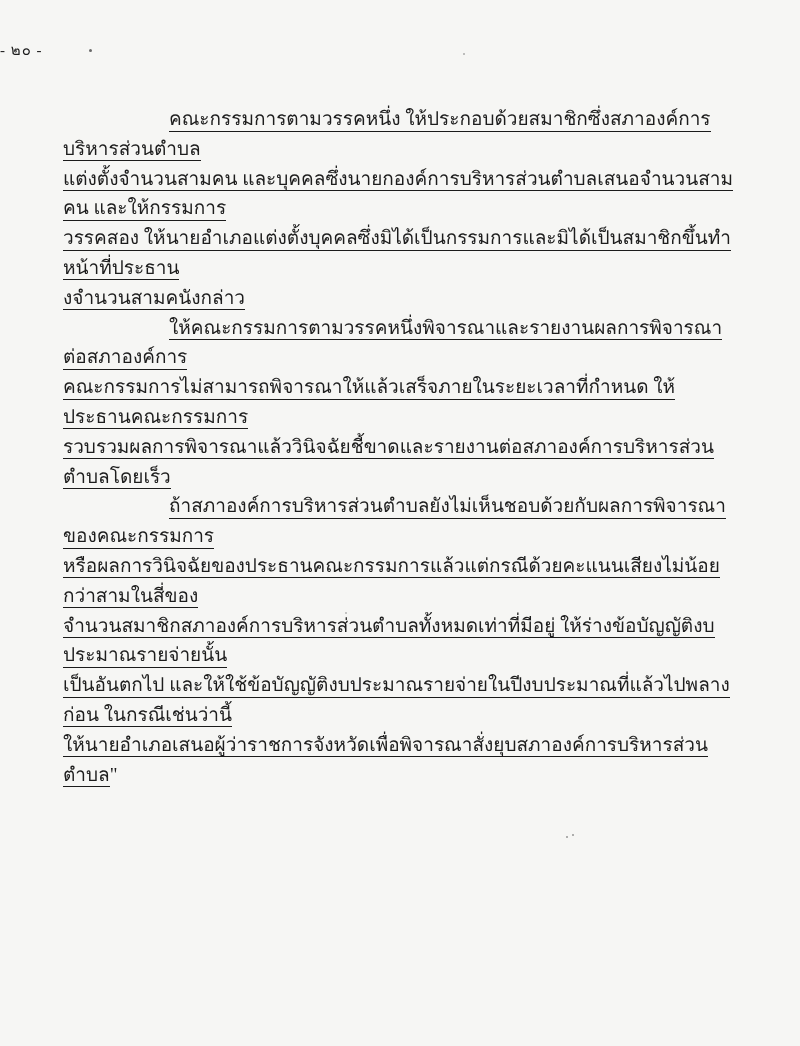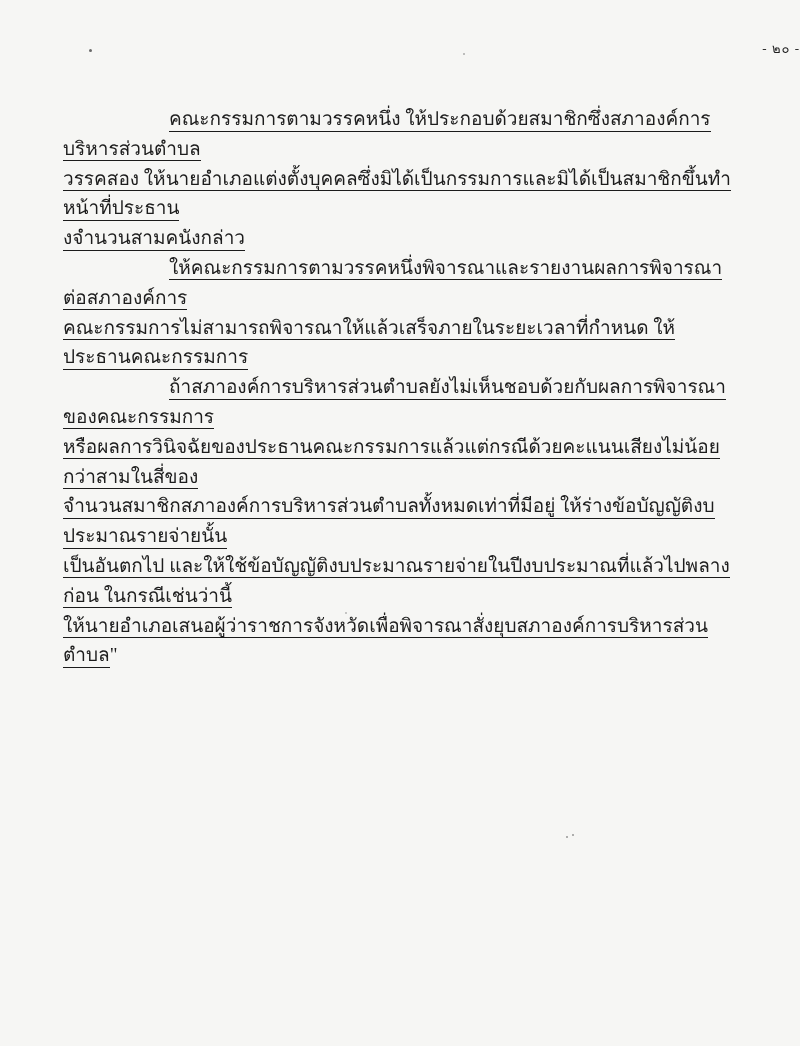--- a/index.html
+++ b/index.html
@@ -13,22 +13,22 @@
     background: #f6f6f4;
     color: #1d1d1d;
     font-family: "Liberation Serif", "DejaVu Sans", serif;
     overflow: hidden;
   }
   .page-number {
     position: absolute;
     top: 38px;
     left: 0;
     width: 100%;
-    text-align: right;
-    font-size: 13px;
+    text-align: left;
+    font-size: 15px;
     letter-spacing: 1px;
   }
   .document-body {
     position: absolute;
     top: 104px;
     left: 63px;
     width: 676px;
     font-size: 19px;
   }
   .line {
@@ -51,24 +51,26 @@
     opacity: 0.75;
   }
 </style>
 </head>
 <body>
 
 <div class="page-number">- ๒๐ -</div>
 
 <div class="document-body">
     <div class="line indent"><span class="seg u">คณะกรรมการตามวรรคหนึ่ง ให้ประกอบด้วยสมาชิกซึ่งสภาองค์การบริหารส่วนตำบล</span></div>
+    <div class="line"><span class="seg u">แต่งตั้งจำนวนสามคน และบุคคลซึ่งนายกองค์การบริหารส่วนตำบลเสนอจำนวนสามคน และให้กรรมการ</span></div>
     <div class="line"><span class="seg u">วรรคสอง ให้นายอำเภอแต่งตั้งบุคคลซึ่งมิได้เป็นกรรมการและมิได้เป็นสมาชิกขึ้นทำหน้าที่ประธาน</span></div>
     <div class="line"><span class="seg u">งจำนวนสามคนังกล่าว</span></div>
     <div class="line indent"><span class="seg u">ให้คณะกรรมการตามวรรคหนึ่งพิจารณาและรายงานผลการพิจารณาต่อสภาองค์การ</span></div>
     <div class="line"><span class="seg u">คณะกรรมการไม่สามารถพิจารณาให้แล้วเสร็จภายในระยะเวลาที่กำหนด ให้ประธานคณะกรรมการ</span></div>
+    <div class="line"><span class="seg u">รวบรวมผลการพิจารณาแล้ววินิจฉัยชี้ขาดและรายงานต่อสภาองค์การบริหารส่วนตำบลโดยเร็ว</span></div>
     <div class="line indent"><span class="seg u">ถ้าสภาองค์การบริหารส่วนตำบลยังไม่เห็นชอบด้วยกับผลการพิจารณาของคณะกรรมการ</span></div>
     <div class="line"><span class="seg u">หรือผลการวินิจฉัยของประธานคณะกรรมการแล้วแต่กรณีด้วยคะแนนเสียงไม่น้อยกว่าสามในสี่ของ</span></div>
     <div class="line"><span class="seg u">จำนวนสมาชิกสภาองค์การบริหารส่วนตำบลทั้งหมดเท่าที่มีอยู่ ให้ร่างข้อบัญญัติงบประมาณรายจ่ายนั้น</span></div>
     <div class="line"><span class="seg u">เป็นอันตกไป และให้ใช้ข้อบัญญัติงบประมาณรายจ่ายในปีงบประมาณที่แล้วไปพลางก่อน ในกรณีเช่นว่านี้</span></div>
     <div class="line"><span class="seg u">ให้นายอำเภอเสนอผู้ว่าราชการจังหวัดเพื่อพิจารณาสั่งยุบสภาองค์การบริหารส่วนตำบล</span><span class="seg">"</span></div>
     <div class="line indent" style="margin-top: 46px;"></div>
   </div>
 
 <div class="speck" style="left:89px; top:49px; width:3px; height:3px;"></div>
 <div class="speck" style="left:463px; top:53px; width:2px; height:2px; opacity:.4;"></div>

